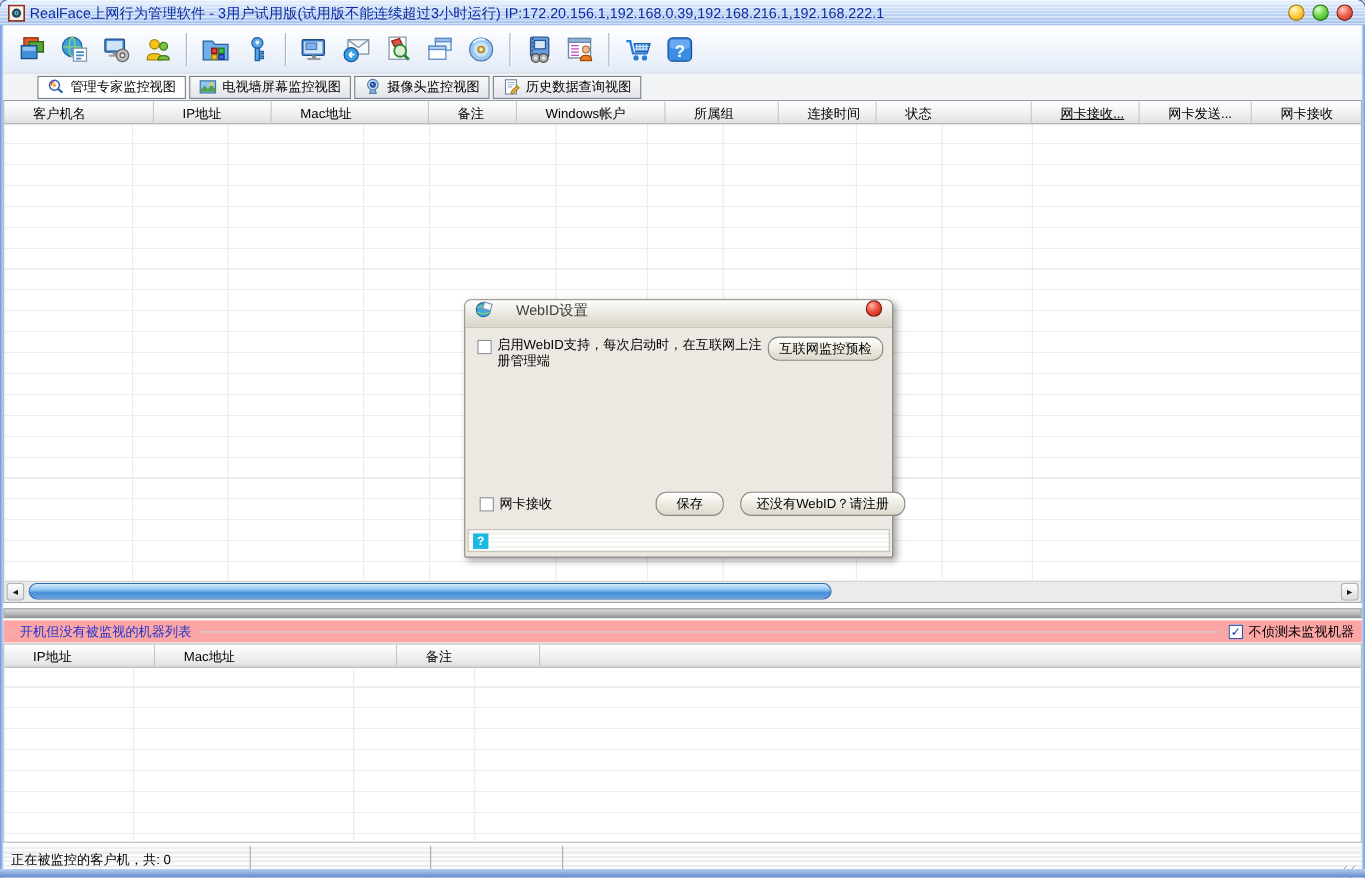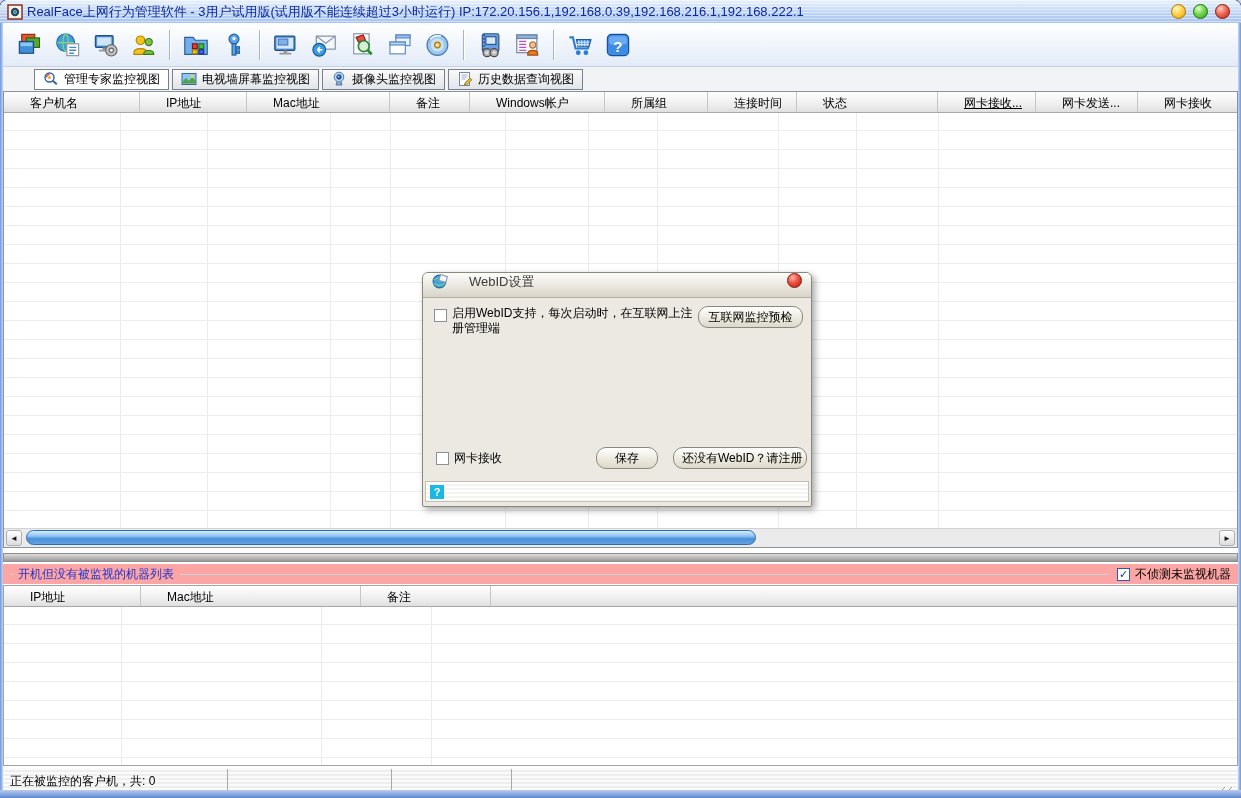--- a/index.html
+++ b/index.html
@@ -103,21 +103,21 @@
   .precheck-btn{margin-left:auto;width:118px;}
   .dlg-group{position:absolute;left:10px;top:70px;width:368px;height:95px;border:1px solid #bcb8aa;
     border-radius:7px;box-sizing:border-box;}
   .field-label{position:absolute;left:15px;white-space:nowrap;}
   .lbl1{top:16px;} .lbl2{top:48px;}
   .txt{position:absolute;left:136px;width:219px;height:22px;border:1px solid #7f9db9;background:#fff;
     box-sizing:border-box;font-size:12px;padding:0 3px;font-family:inherit;}
   .txt1{top:12px;} .txt2{top:44px;}
   .refresh-cb{position:absolute;left:13px;top:177px;}
   .save-btn{position:absolute;left:173px;top:174px;width:62px;}
-  .reg-btn{position:absolute;left:250px;top:174px;width:134px;}
+  .reg-btn{position:absolute;left:250px;top:174px;width:150px;}
   .dlg-info{position:absolute;left:2px;right:2px;bottom:4px;height:21px;border:1px solid #c4c0b4;
     background:repeating-linear-gradient(to bottom,#ffffff 0 2px,#f3f3ef 2px 4px);
     display:flex;align-items:center;gap:6px;padding:0 4px;box-sizing:border-box;}
   .q-icon{width:14px;height:14px;background:#1cb8e4;color:#fff;font-weight:bold;font-size:11px;
     display:flex;align-items:center;justify-content:center;flex-shrink:0;}
   .info-text{color:#8a8a8a;white-space:nowrap;overflow:hidden;}
 </style>
 </head>
 <body>
 

